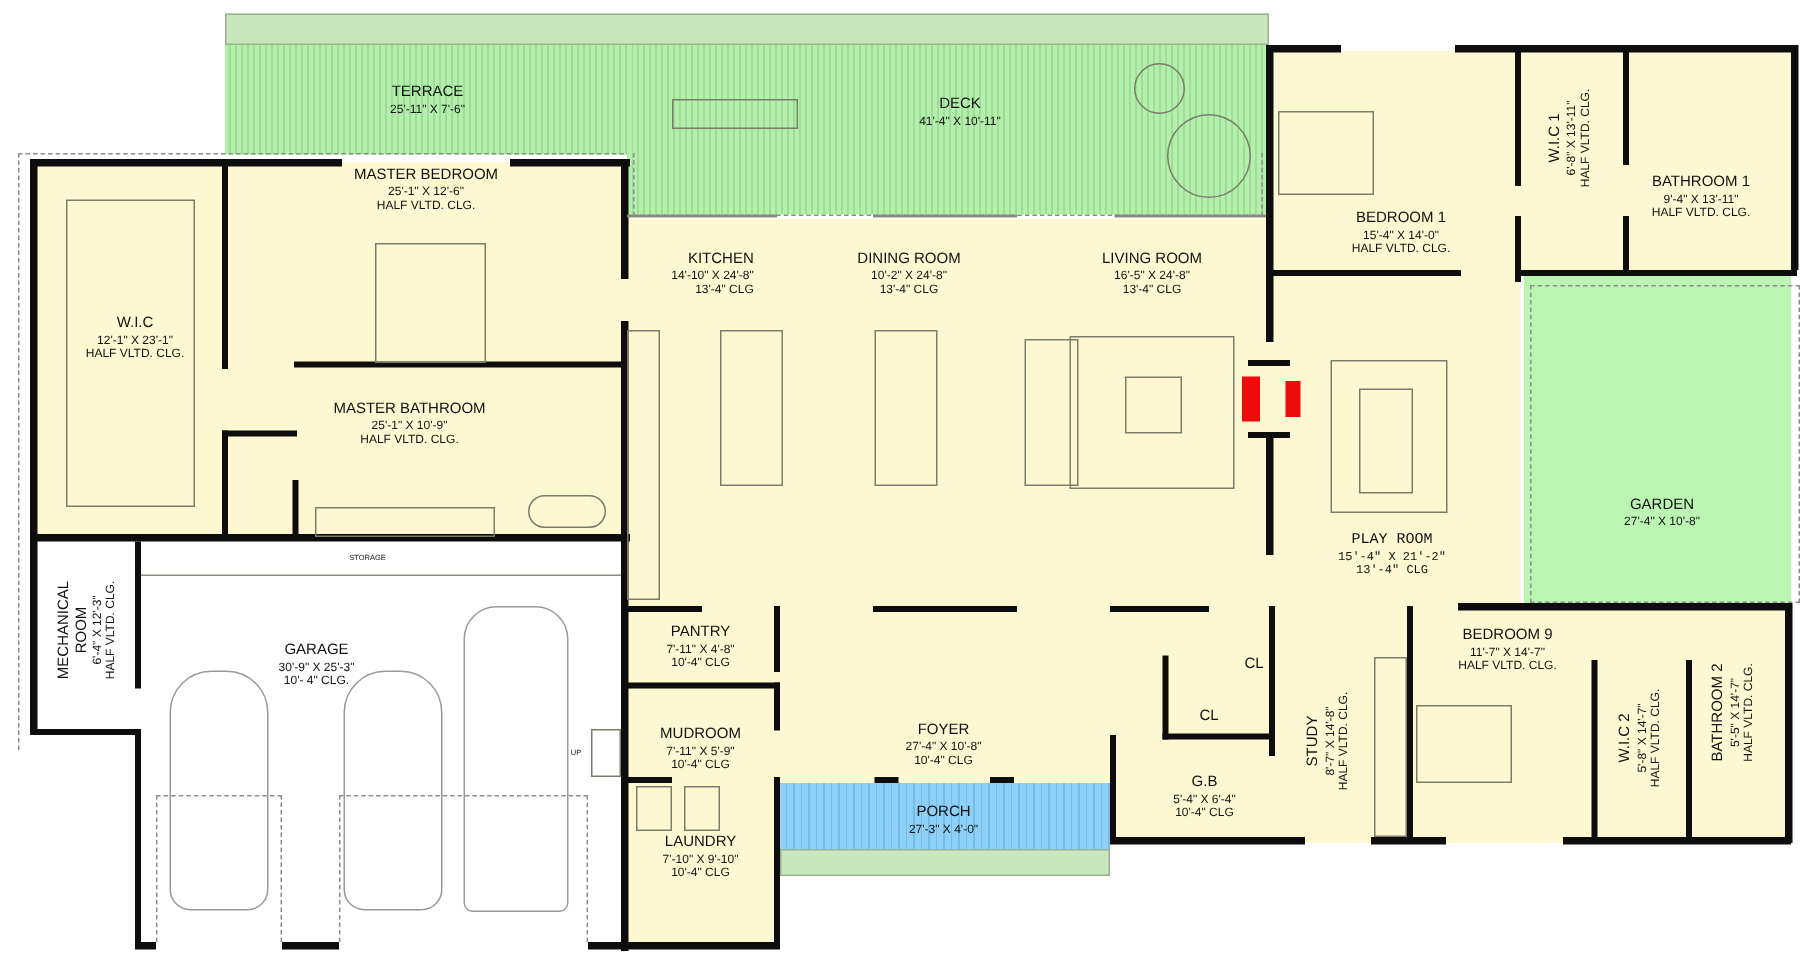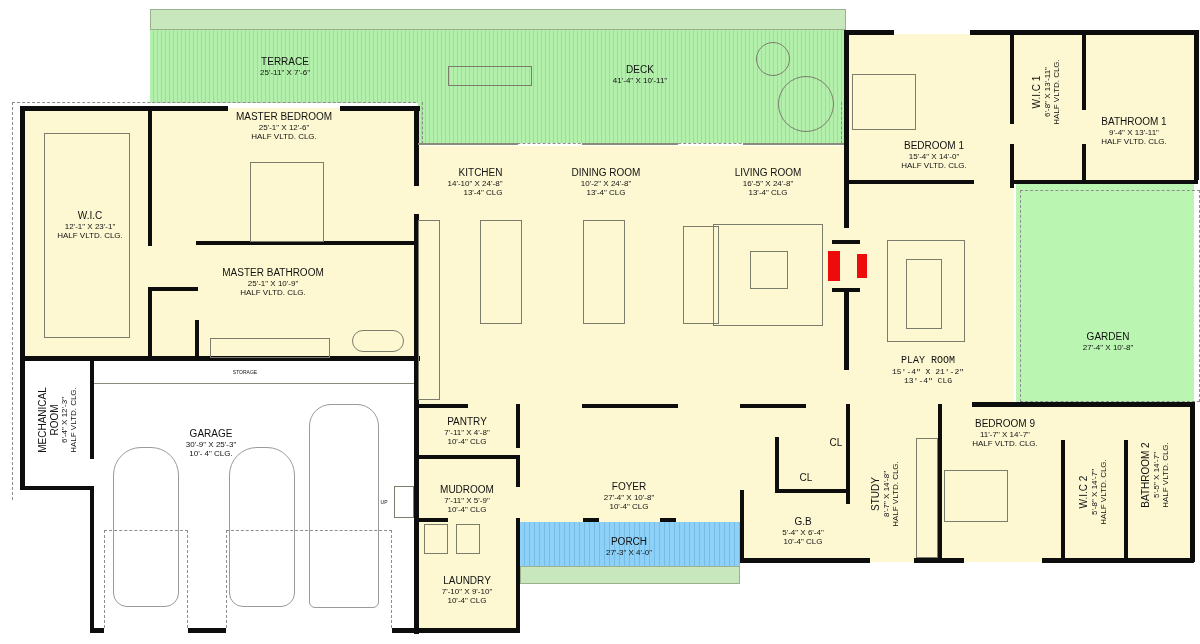--- a/index.html
+++ b/index.html
@@ -227,21 +227,21 @@
   <div class="label" style="left:467px;top:416px;">
     <span class="name">PANTRY</span>
     <span class="dim">7'-11" X 4'-8"</span>
     <span class="dim">10'-4" CLG</span>
   </div>
   <div class="label" style="left:467px;top:484px;">
     <span class="name">MUDROOM</span>
     <span class="dim">7'-11" X 5'-9"</span>
     <span class="dim">10'-4"  CLG</span>
   </div>
-  <div class="label" style="left:467px;top:575px;text-align:center;">
+  <div class="label" style="left:467px;top:556px;text-align:center;">
     <span class="name">LAUNDRY</span>
     <span class="dim">7'-10" X 9'-10"</span>
     <span class="dim">10'-4" CLG</span>
   </div>
   <div class="label" style="left:629px;top:447px;margin-top:34px;">
     <span class="name">FOYER</span>
     <span class="dim">27'-4" X 10'-8"</span>
     <span class="dim">10'-4" CLG</span>
   </div>
   <div class="label" style="left:629px;top:536px;">

